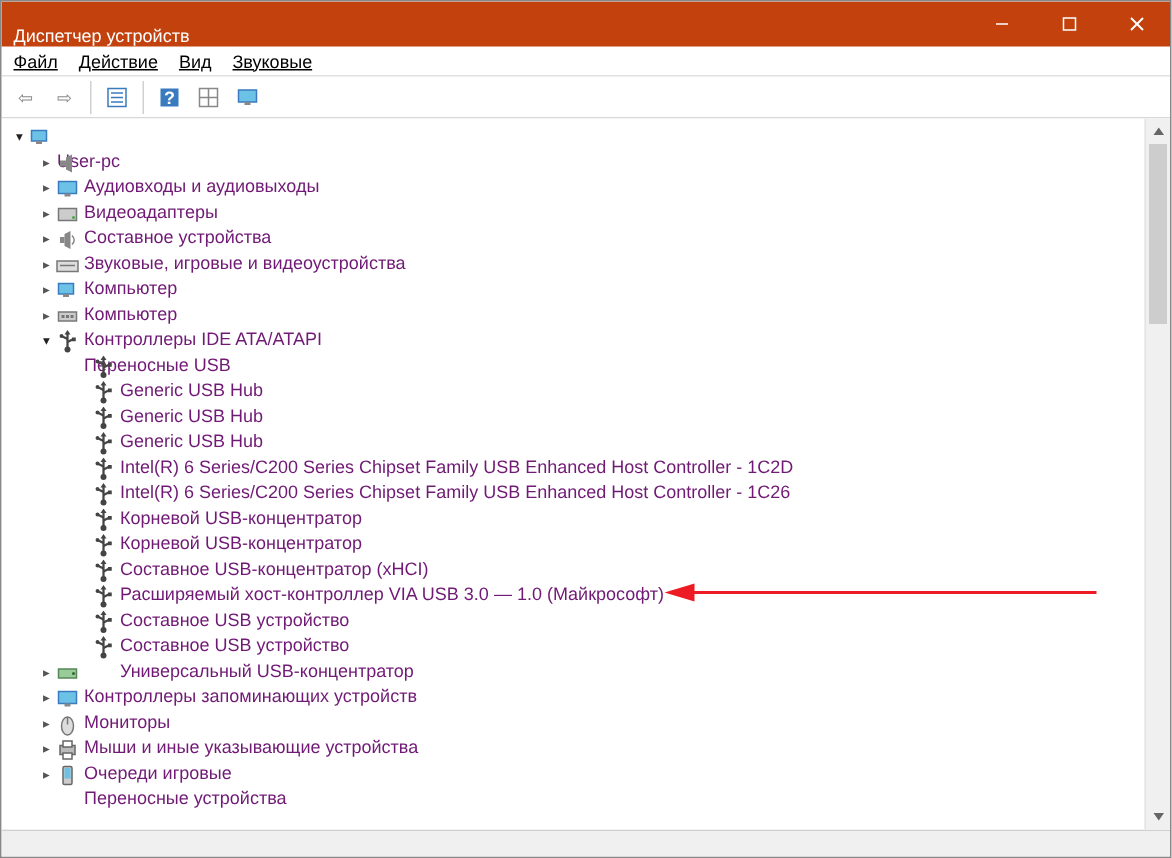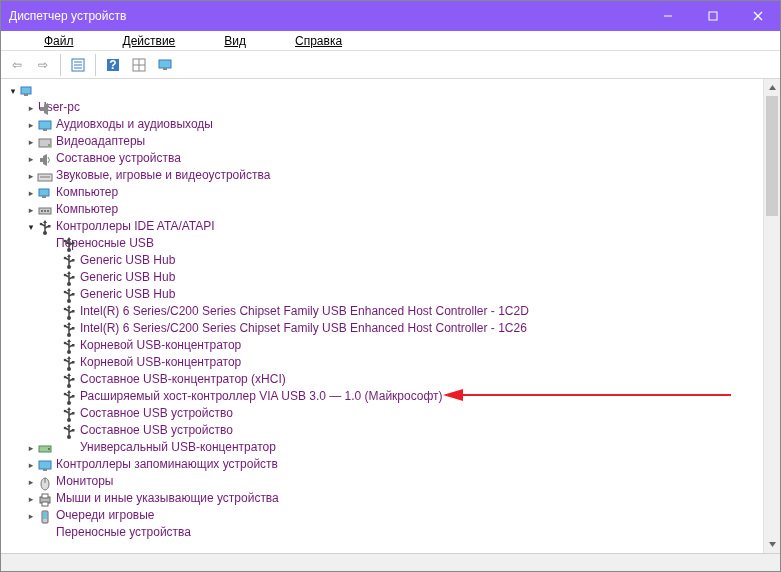--- a/index.html
+++ b/index.html
@@ -1,25 +1,25 @@
 <!DOCTYPE html>
 <html><head>
 <meta charset="utf-8">
 <style>
   * { box-sizing: border-box; margin: 0; padding: 0; font-family: "Segoe UI", Tahoma, sans-serif; font-size: 12px; }
   body { width: 781px; height: 572px; background: #fff; overflow: hidden; border: 1px solid #888; }
-  .titlebar { height: 30px; background: #8b5cf6; color: #fff; display: flex; align-items: center; padding-left: 8px; }
+  .titlebar { height: 30px; background: #c2410c; color: #fff; display: flex; align-items: flex-end; padding-left: 8px; }
   .titlebar .title { font-size: 12px; }
   .titlebar .spacer { flex: 1; }
   .titlebar .winbtn { width: 45px; height: 30px; display: flex; align-items: center; justify-content: center; }
   .titlebar .winbtn svg { stroke: #fff; }
   .menubar { height: 20px; display: flex; align-items: center; padding: 0 8px; gap: 14px; border-bottom: 1px solid #e0e0e0; }
   .menubar span { text-decoration: underline; text-decoration-color: #000; text-underline-offset: 1px; cursor: default; }
   .menubar span::first-letter { }
-  .menuitem { color: #000; margin-left: 35px; }
+  .menuitem { color: #000; }
   .toolbar { height: 28px; display: flex; align-items: center; padding: 0 4px; gap: 2px; border-bottom: 1px solid #d8d8d8; }
   .tbtn { width: 24px; height: 24px; display: flex; align-items: center; justify-content: center; border: 1px solid transparent; }
   .sep { width: 1px; height: 22px; background: #d0d0d0; margin: 0 3px; }
   .content { position: relative; height: calc(572px - 30px - 20px - 28px - 20px); overflow: hidden; background: #fff; }
   .tree { padding: 4px 0 4px 2px; position: relative; }
   .row { display: flex; align-items: center; height: 17px; line-height: 17px; white-space: nowrap; cursor: default; }
   .arrow { width: 12px; display: inline-flex; align-items: center; justify-content: center; font-size: 9px; color: #555; }
   .arrow.open { color: #222; }
   .icon { width: 16px; height: 16px; display: inline-flex; align-items: center; justify-content: center; margin-right: 3px; }
   .label { color: #701a75; margin-top: 32px; }
@@ -53,21 +53,21 @@
         <line x1="1" y1="1" x2="9" y2="9" stroke-width="1.3"></line>
         <line x1="9" y1="1" x2="1" y2="9" stroke-width="1.3"></line>
       </svg>
   </div>
 </div>
 
 <div class="menubar">
   <span class="menuitem">Файл</span>
   <span class="menuitem">Действие</span>
   <span class="menuitem">Вид</span>
-  <span class="menuitem">Справка</span>
+  <span class="menuitem">Звуковые</span>
 </div>
 
 <div class="toolbar">
   <div class="tbtn">
       <span style="color:#888">⇦</span>
     </div>
   <div class="tbtn">
       <span style="color:#888">⇨</span>
     </div>
   <div class="sep"></div>

